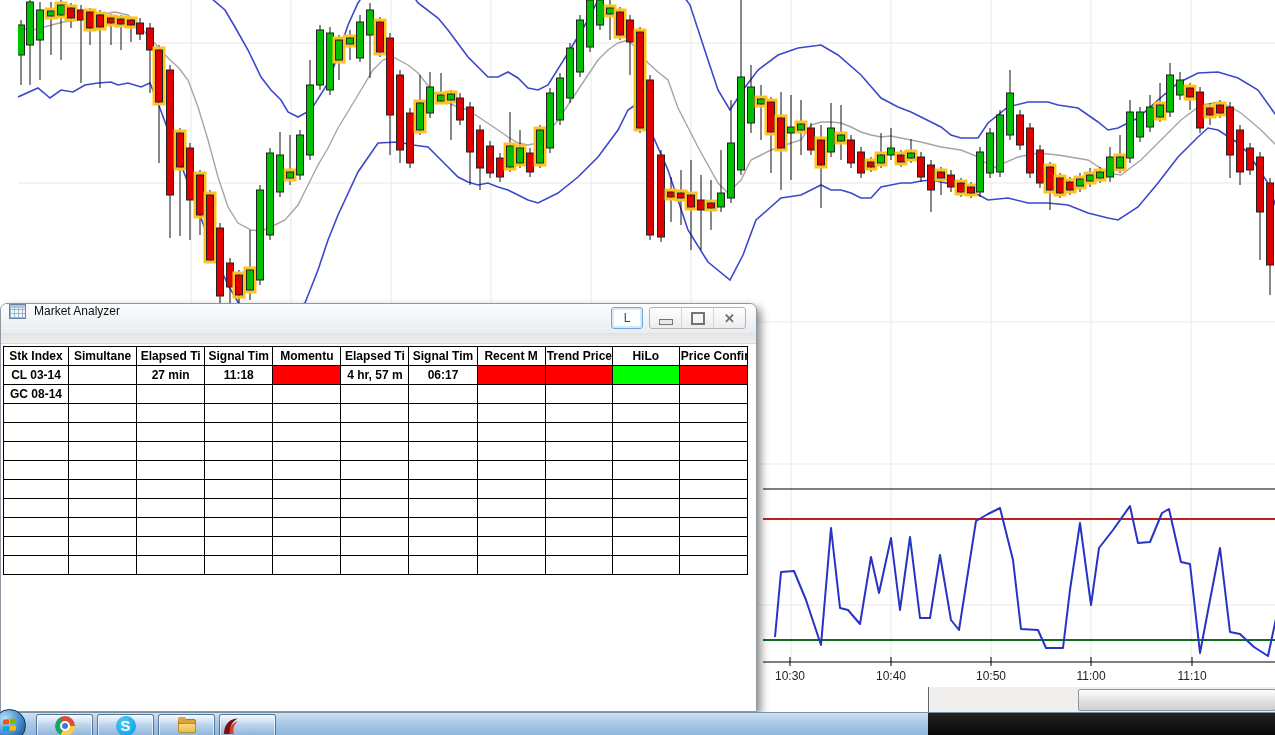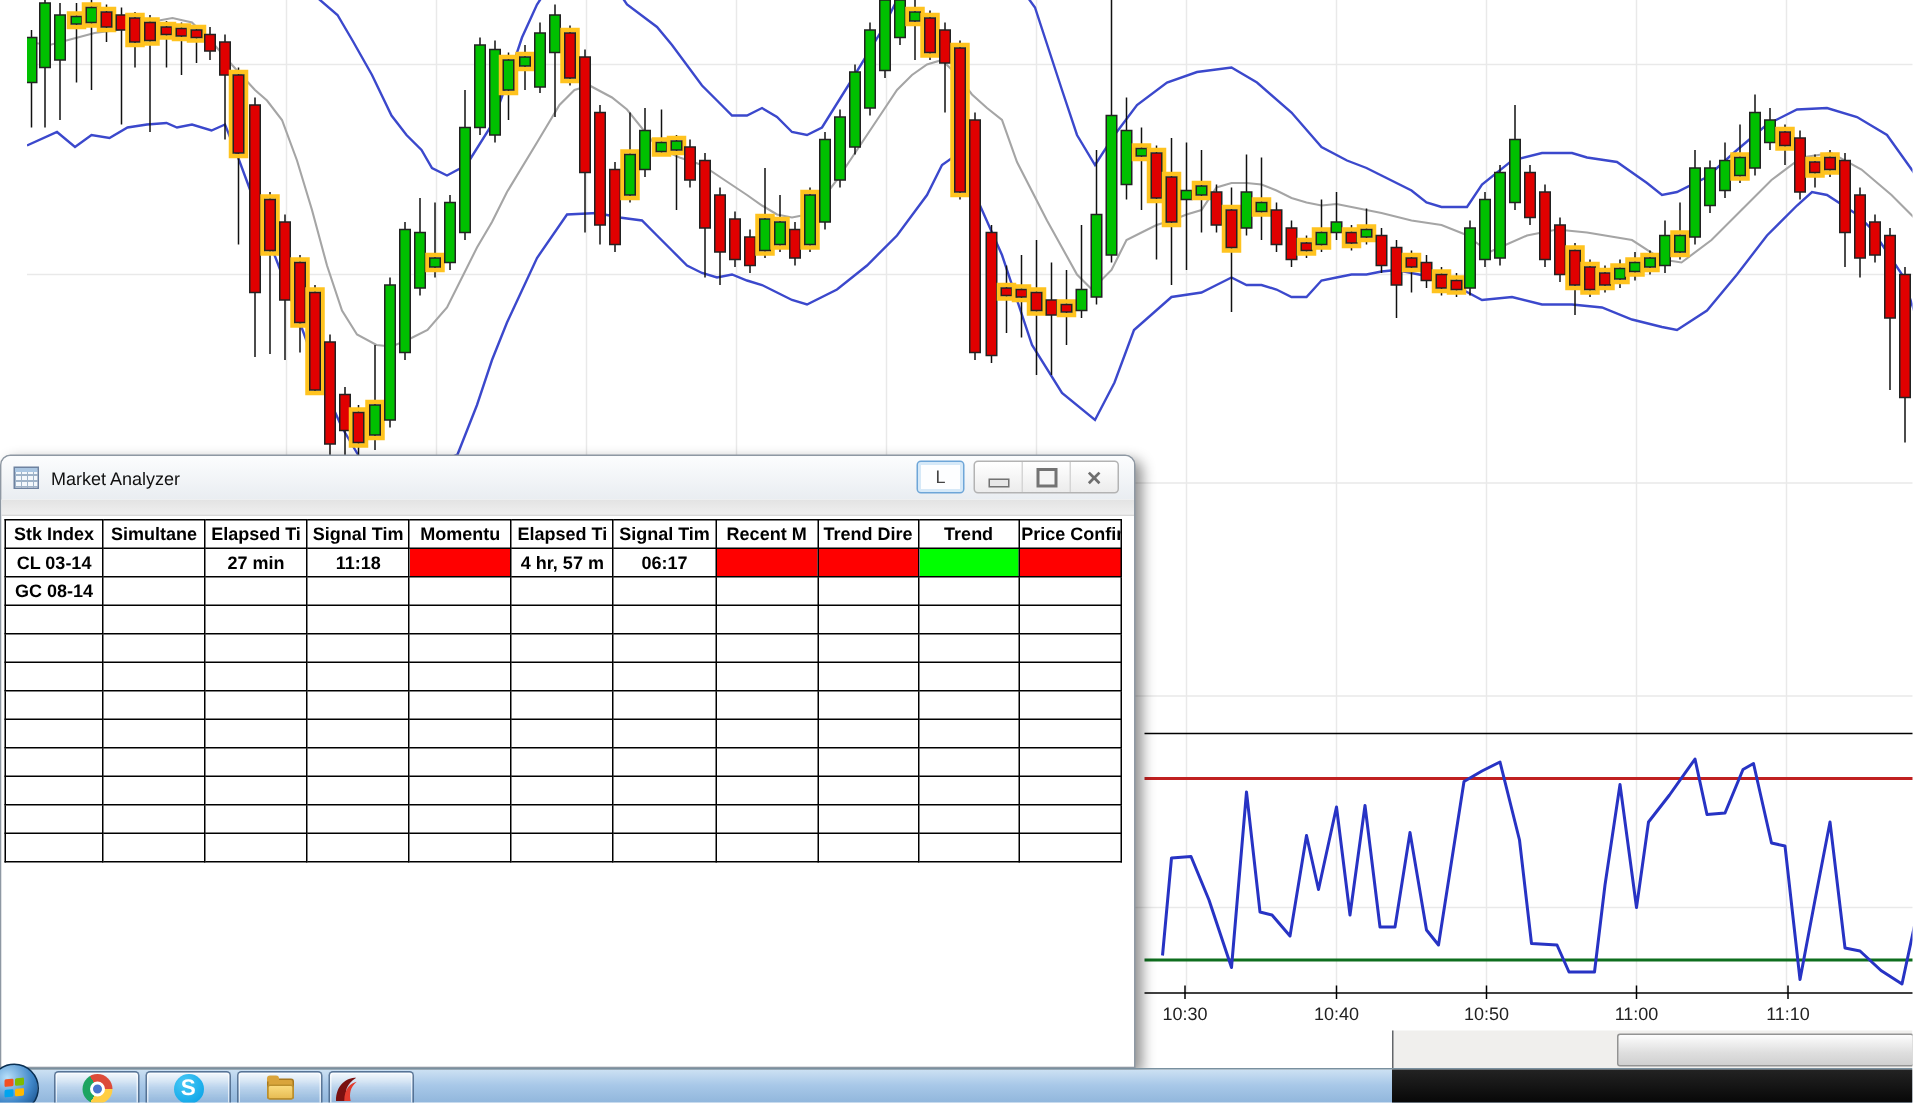--- a/index.html
+++ b/index.html
@@ -7,21 +7,21 @@
        font-family:"Liberation Sans",sans-serif;background:#fff}
 
   
   #chart-wrap{position:absolute;left:18px;top:0;width:1275px;height:735px}
 
   
   .ma-window{position:absolute;left:0;top:303px;width:757px;height:409px;
     background:#f0f0f0;border:1px solid #8e98a3;border-radius:7px 7px 0 0;
     box-shadow:4px 4px 9px rgba(0,0,0,.45);box-sizing:border-box;z-index:20}
   .titlebar{height:29px;background:linear-gradient(#fcfdfe,#e9edf1);
-    border-radius:6px 6px 0 0;display:flex;align-items:center;padding-left:8px;position:relative;
+    border-radius:6px 6px 0 0;display:flex;padding-left:8px;position:relative;
     border-bottom:1px solid #cfd4d9}
   .win-icon{width:15px;height:13px;border:1px solid #6e82a0;background:
     linear-gradient(#aac6e2 0 3px,rgba(0,0,0,0) 3px),
     repeating-linear-gradient(to right,#9fb3c8 0 1px,rgba(0,0,0,0) 1px 4px),
     repeating-linear-gradient(to bottom,#9fb3c8 0 1px,rgba(0,0,0,0) 1px 4px),#f4f8fc}
   .title-text{margin-left:8px;font-size:12px;color:#101010}
   .win-controls{position:absolute;right:10px;top:3px;display:flex;align-items:center;height:22px}
   .btn-l{width:32px;height:22px;background:#fdfeff;border:1px solid #6ea6d8;
     box-shadow:0 0 0 2px #d6e9f8 inset;border-radius:3px;display:flex;align-items:center;
     justify-content:center;font-size:12px;color:#444;box-sizing:border-box}
@@ -474,22 +474,22 @@
       <thead>
           <tr id="ma-head">
             <th>Stk Index</th>
             <th>Simultane</th>
             <th>Elapsed Ti</th>
             <th>Signal Tim</th>
             <th>Momentu</th>
             <th>Elapsed Ti</th>
             <th>Signal Tim</th>
             <th>Recent M</th>
-            <th>Trend Dire</th>
-            <th>Trend</th>
+            <th>Trend Price</th>
+            <th>HiLo</th>
             <th>Price Confir</th>
           </tr>
         </thead>
       <tbody id="ma-body">
           <tr>
             <td>CL 03-14</td>
             <td></td>
             <td>27 min</td>
             <td>11:18</td>
             <td class="fill-red"></td>

